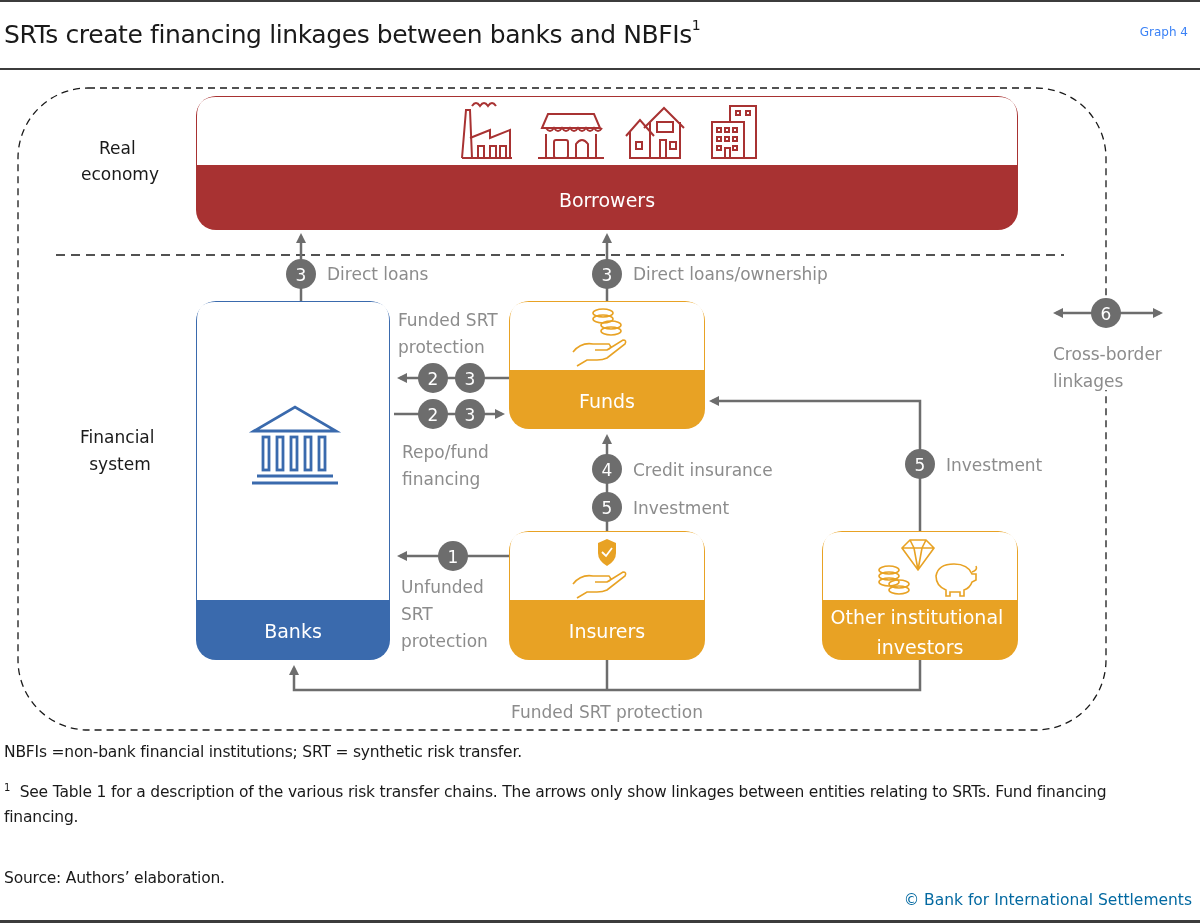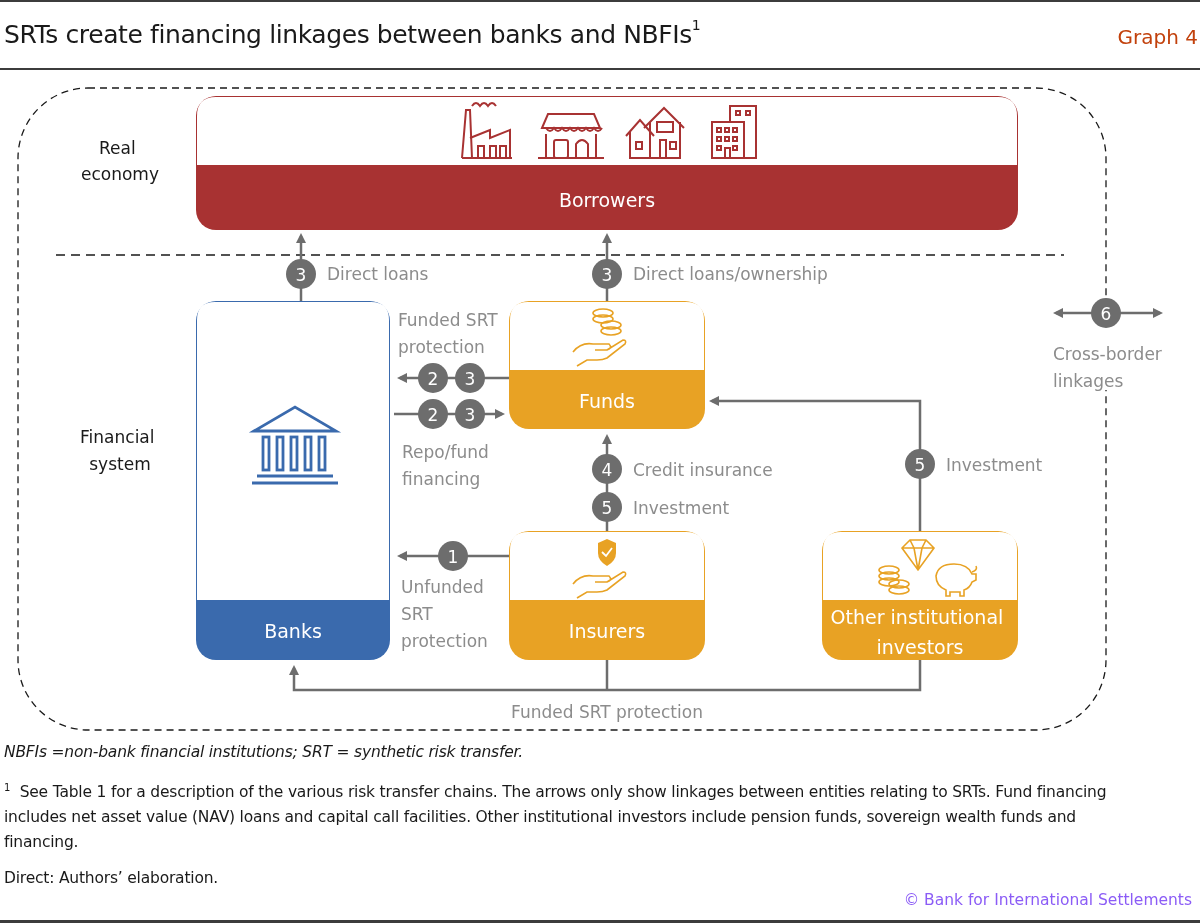--- a/index.html
+++ b/index.html
@@ -1,24 +1,24 @@
 <!DOCTYPE html>
 <html><head>
 <meta charset="utf-8">
 <style>
   html, body { margin:0; padding:0; background:#ffffff; }
   body { width:1200px; height:923px; position:relative; overflow:hidden; font-family:"DejaVu Sans", sans-serif; color:#1a1a1a; }
   .rule { position:absolute; left:0; width:1200px; background:#3c3c3c; }
   .title { position:absolute; left:4px; top:20px; font-size:25px; letter-spacing:-0.4px; color:#1a1a1a; }
   .title sup { font-size:14px; position:relative; top:-4px; }
-  .graphno { position:absolute; right:2px; top:25px; font-size:20px; color:#c2410c; }
+  .graphno { position:absolute; right:12px; top:25px; font-size:12px; color:#3b82f6; }
   svg.diagram { position:absolute; left:0; top:0; }
   .foot { position:absolute; left:4px; font-size:15.5px; color:#1a1a1a; line-height:25px; letter-spacing:-0.2px; }
   .foot sup { font-size:10px; }
-  .copyright { position:absolute; right:8px; top:891px; font-size:15.5px; color:#8b5cf6; }
+  .copyright { position:absolute; right:8px; top:891px; font-size:15.5px; color:#0369a1; }
   .svgtxt { font-family:"DejaVu Sans", sans-serif; }
 </style>
 </head>
 <body>
 
 <div class="rule" style="top:0;height:2px;"></div>
 <div class="title"><span>SRTs create financing linkages between banks and NBFIs</span><sup>1</sup></div>
 <div class="graphno">Graph 4</div>
 <div class="rule" style="top:68px;height:2px;"></div>
 
@@ -246,21 +246,20 @@
     <tspan x="401" dy="27">SRT</tspan>
     <tspan x="401" dy="27">protection</tspan>
   </text>
   <text class="svgtxt" x="607" y="718" text-anchor="middle" font-size="17" fill="#8c8c8c">Funded SRT protection</text>
   <text class="svgtxt" x="1053" y="360" font-size="17" fill="#8c8c8c">
     <tspan x="1053">Cross-border</tspan>
     <tspan x="1053" dy="27">linkages</tspan>
   </text>
 </svg>
 
-<div class="foot" style="top:740px;font-style:italic;">NBFIs =non-bank financial institutions; SRT = synthetic risk transfer.</div>
+<div class="foot" style="top:740px;">NBFIs =non-bank financial institutions; SRT = synthetic risk transfer.</div>
 <div class="foot" style="top:763px; width:1192px;margin-top:12px;">
   <div><sup>1</sup>&nbsp; <span>See Table 1 for a description of the various risk transfer chains. The arrows only show linkages between entities relating to SRTs. Fund financing</span></div>
-  <div>includes net asset value (NAV) loans and capital call facilities. Other institutional investors include pension funds, sovereign wealth funds and</div>
   <div>financing.</div>
 </div>
-<div class="foot" style="top:866px;">Direct: Authors’ elaboration.</div>
+<div class="foot" style="top:866px;">Source: Authors’ elaboration.</div>
 <div class="copyright">© Bank for International Settlements</div>
 <div class="rule" style="top:920px;height:3px;"></div>
 
 </body></html>

